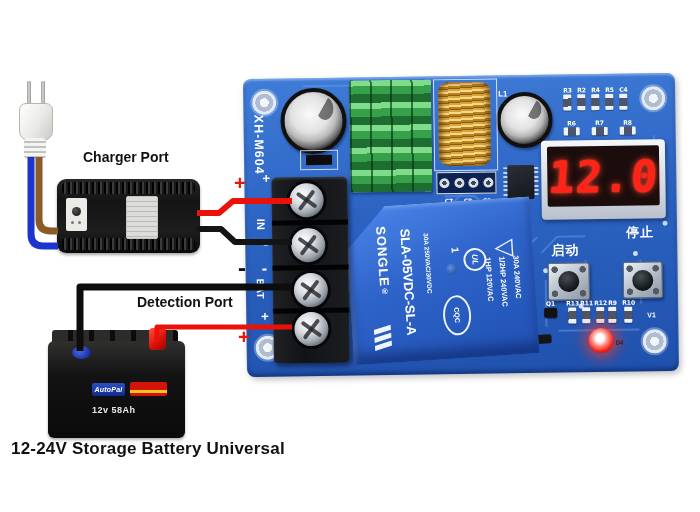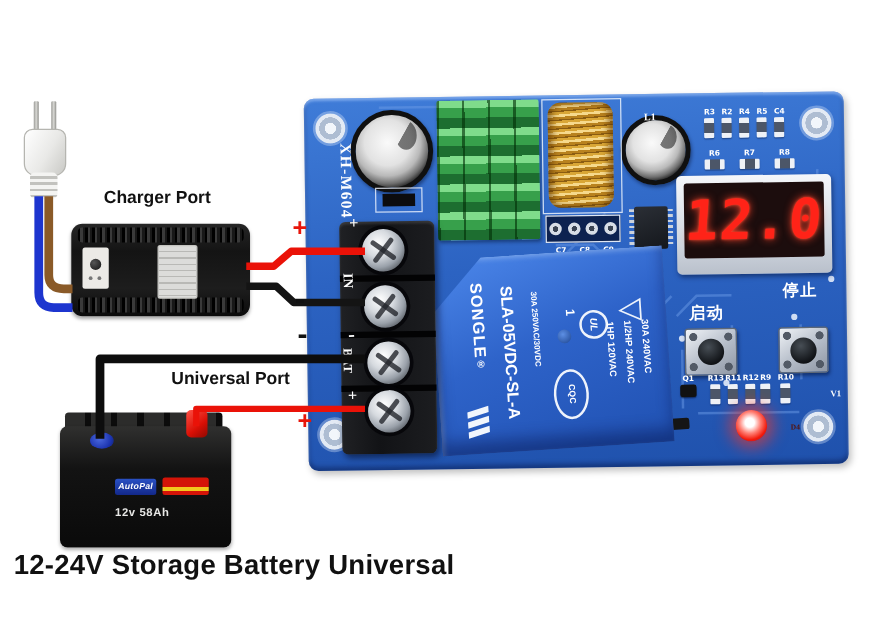--- a/index.html
+++ b/index.html
@@ -40,21 +40,21 @@
   .bat-spec{position:absolute;left:92px;top:405px;color:#e8e8e6;font:bold 9px "Liberation Sans",sans-serif;letter-spacing:.5px;filter:blur(.2px);}
 
   
   .board{position:absolute;left:245px;top:76px;width:432px;height:298px;border-radius:8px;
     background:linear-gradient(175deg,#3f7cd8,#2c63c2 45%,#1f51ac);
     box-shadow:inset 0 2px 2px rgba(180,210,255,.5), inset 0 -3px 4px rgba(0,10,50,.4), 2px 3px 6px rgba(0,0,0,.25);
     transform:rotate(-.8deg);}
   .hole{position:absolute;width:24px;height:24px;border-radius:50%;
     background:radial-gradient(circle,#f2f6fb 0 26%,#aebdd2 27% 52%,#e3eaf4 53% 72%,#8fa2bd 73% 100%);
     box-shadow:0 0 0 2px rgba(220,232,248,.35);}
-  .silk{position:absolute;color:#fff;font-weight:bold;font-family:Liberation Serif, serif;margin-left:17px;}
+  .silk{position:absolute;color:#fff;font-weight:bold;font-family:Liberation Sans, sans-serif;}
   .vtext{writing-mode:vertical-rl;}
 
   .cap{position:absolute;border-radius:50%;background:
     radial-gradient(circle at 44% 38%,#fafafa,#e2e2e2 38%,#b9b9b9 55%,#6e6e6e 68%,#1c1c1c 78%,#0d0d0d);
     border:4px solid #101010;box-shadow:1px 2px 3px rgba(0,10,40,.45);}
   .cap::before{content:"";position:absolute;left:55%;top:8%;width:30%;height:40%;border-radius:50%;
     background:linear-gradient(120deg,transparent 40%,rgba(20,20,20,.55) 42%);}
   .heatsink{position:absolute;left:106px;top:3px;width:82px;height:112px;border-radius:2px;
     background:
       repeating-linear-gradient(90deg,rgba(0,45,5,.6) 0 2px,transparent 2px 20.5px),
@@ -157,22 +157,22 @@
 <div>
   <div class="bat-top"></div>
   <div class="bat-body"></div>
   <div class="bat-term-neg"></div>
   <div class="bat-term-pos"></div>
   <div class="bat-logo-blue">AutoPal</div>
   <div class="bat-logo-red"></div>
   <div class="bat-spec">12v 58Ah</div>
 </div>
 
-<div class="lbl" style="left:137px;top:294px;font-size:14px;">Universal Port</div>
-<div class="lbl" style="left:11px;top:439px;font-size:22px;letter-spacing:.2px;">12-24V Storage Battery Universal</div>
+<div class="lbl" style="left:137px;top:294px;font-size:14px;">Detection Port</div>
+<div class="lbl" style="left:11px;top:439px;font-size:17px;letter-spacing:.2px;">12-24V Storage Battery Universal</div>
 
 <div class="board">
 
   <svg class="overlay" width="432" height="298" viewBox="0 0 432 298">
     <g fill="none" stroke="#6a9ae6" stroke-width="2" opacity=".5">
       <path d="M60,8 H180"></path>
         <path d="M240,95 L205,130"></path>
         <path d="M300,58 V30"></path>
       <path d="M340,162 L312,162 L296,178"></path>
         <path d="M300,252 V205"></path>

